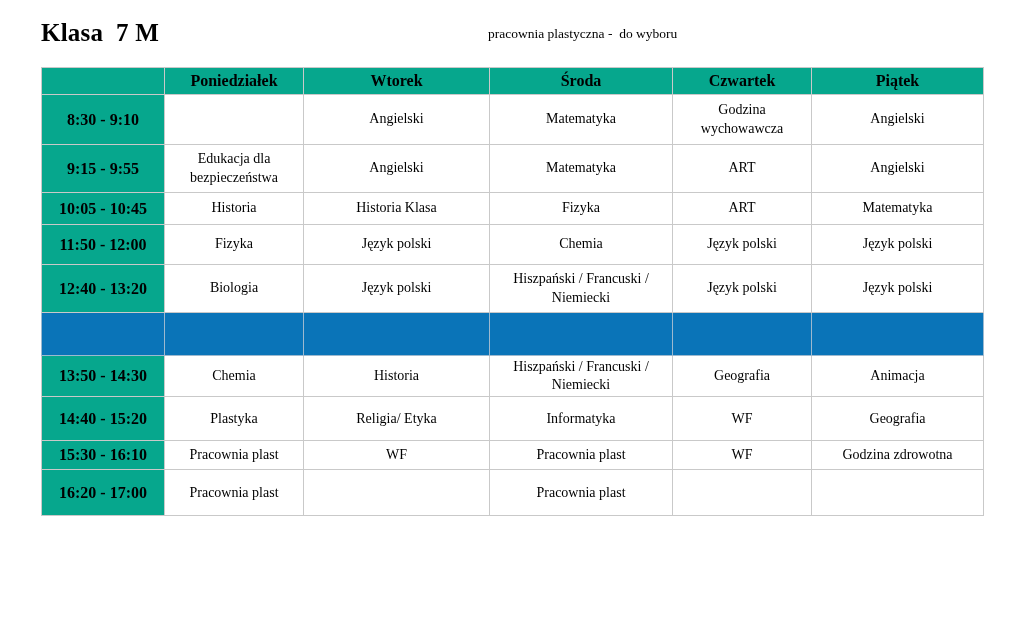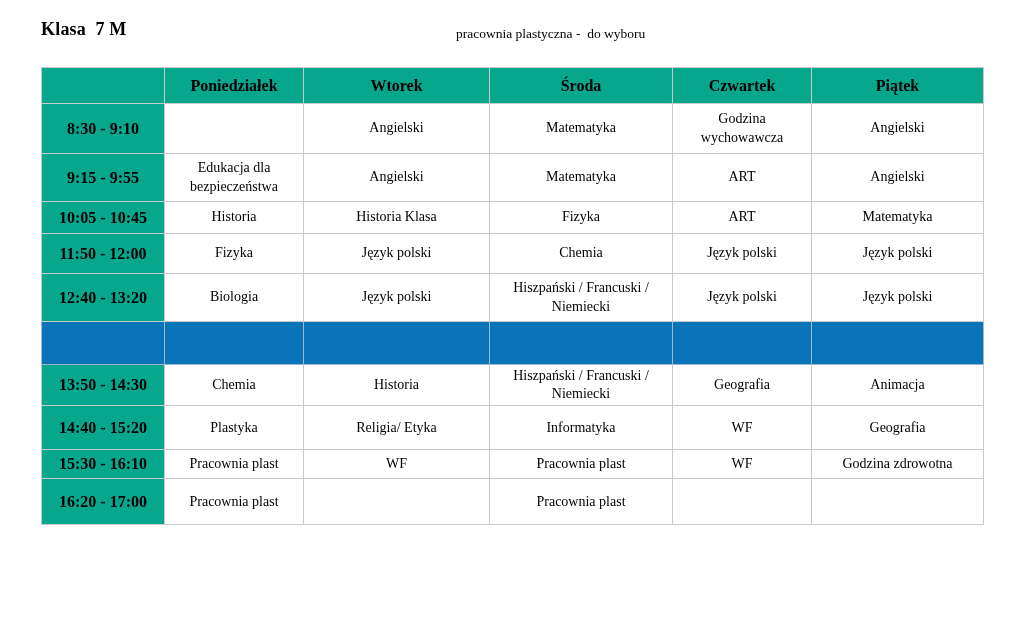--- a/index.html
+++ b/index.html
@@ -6,37 +6,37 @@
   * { box-sizing:border-box; }
   html,body { margin:0; padding:0; }
   body {
     width:1024px; height:623px; background:#ffffff; color:var(--ink);
     font-family:"Liberation Serif","DejaVu Serif",serif;
   }
   .page { position:relative; width:1024px; height:623px; overflow:hidden; background:#ffffff; }
 
   .page-title {
     position:absolute; left:41px; top:19px; margin:0;
-    font-size:18px; font-weight:bold; white-space:pre; letter-spacing:0.2px;
+    font-size:25px; font-weight:bold; white-space:pre; letter-spacing:0.2px;
   }
   .page-subtitle {
-    position:absolute; left:456px; top:26px;
+    position:absolute; left:488px; top:26px;
     font-size:13.5px; white-space:pre;
   }
 
   table.timetable {
     position:absolute; left:41px; top:67px;
     width:942px; border-collapse:collapse; table-layout:fixed;
   }
   .timetable th, .timetable td {
     border:1px solid var(--grid);
     text-align:center; vertical-align:middle;
     overflow:hidden;
   }
-  .timetable thead tr { height:36px; }
+  .timetable thead tr { height:27px; }
   .day-header, .time-col-header {
     background:var(--green); font-weight:bold; font-size:16px; padding:2px 4px;
   }
   .time-cell {
     background:var(--green); font-weight:bold; font-size:16px; padding:2px 4px;
     border-color:#b9ddd4;
   }
   .subject-cell { font-size:14px; line-height:1.3; padding:2px 10px; background:#ffffff; }
   .break-row td { background:var(--blue); border-color:#9db9cf; }
   .last-row .time-cell { box-shadow:0 4px 0 var(--green); }

